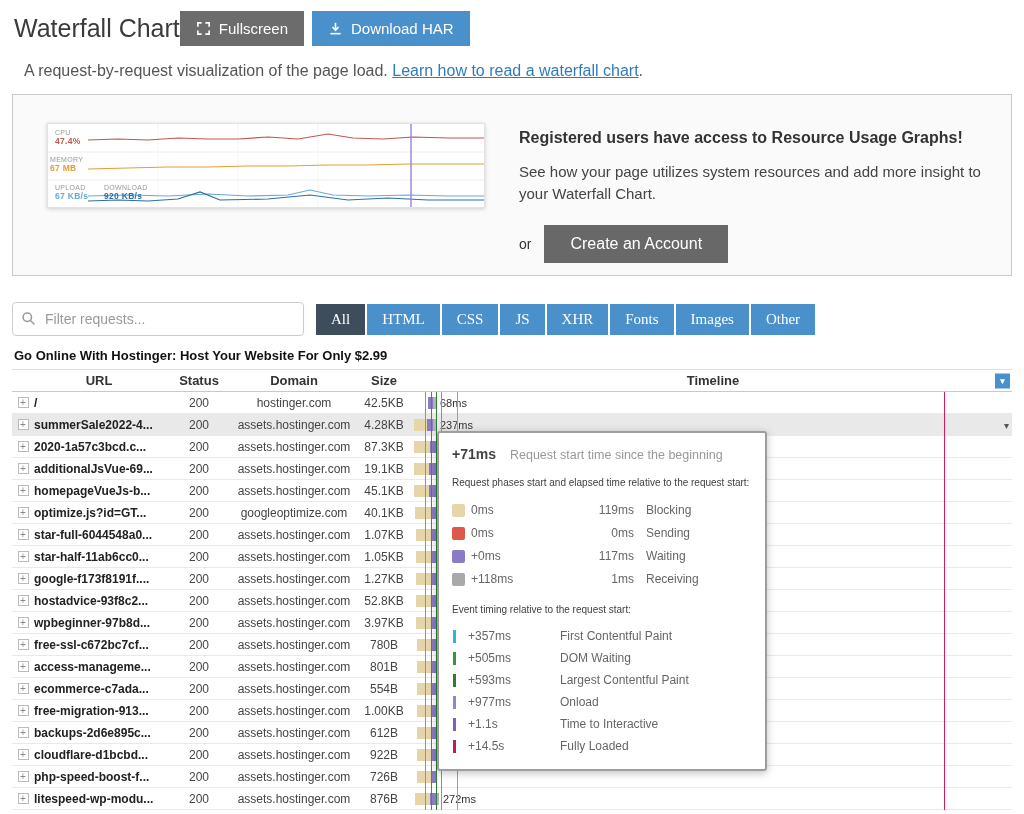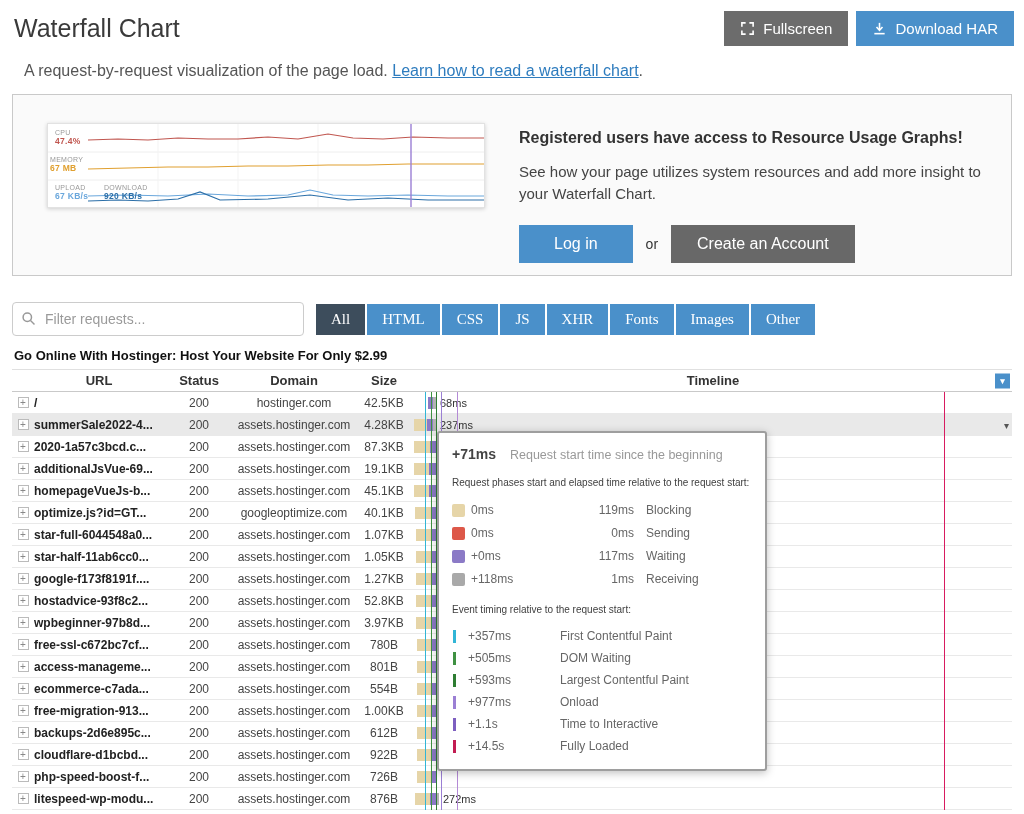--- a/index.html
+++ b/index.html
@@ -1,20 +1,20 @@
 <!DOCTYPE html>
 <html><head>
 <meta charset="utf-8">
 <style>
   * { box-sizing: border-box; margin: 0; padding: 0; }
   body { background: #fff; font-family: "Liberation Sans", sans-serif; }
   .page { position: relative; width: 1024px; height: 814px; background: #fff; overflow: hidden; }
 
   
-  .topbar { display: flex; justify-content: space-between; align-items: center; padding: 10px 10px 0 14px; height: 46px; }
+  .topbar { display: flex; justify-content: flex-start; align-items: center; padding: 10px 10px 0 14px; height: 46px; }
   .page-title { font-size: 25px; color: #3a3a3a; font-weight: 400; }
   .topbar-buttons { display: flex; gap: 8px; }
   .btn { display: inline-flex; align-items: center; gap: 8px; border: none; color: #fff; font-size: 15px; font-family: "Liberation Sans", sans-serif; padding: 9px 16px; cursor: pointer; }
   .btn-fullscreen { background: #6c6c6c; }
   .btn-download { background: #4a90ca; }
   .btn svg { display: block; }
 
   
   .subtitle { margin: 16px 24px 0; font-size: 16px; color: #555; }
   .subtitle a { color: #2e7cbe; text-decoration: underline; cursor: pointer; }
@@ -136,21 +136,20 @@
       </svg>
       <div class="mg-label" style="left:7px; top:4px;"><span>CPU</span><span class="mg-value" style="color:#c0564f;">47.4%</span></div>
       <div class="mg-label" style="left:2px; top:31px;"><span>MEMORY</span><span class="mg-value" style="color:#e0a030;">67 MB</span></div>
       <div class="mg-label" style="left:7px; top:59px;"><span>UPLOAD</span><span class="mg-value" style="color:#6aa7dc;">67 KB/s</span></div>
       <div class="mg-label" style="left:56px; top:59px;"><span>DOWNLOAD</span><span class="mg-value" style="color:#2c6fa8;">920 KB/s</span></div>
     </div>
     <div class="promo-right">
       <div class="promo-heading">Registered users have access to Resource Usage Graphs!</div>
       <div class="promo-body">See how your page utilizes system resources and add more insight to your Waterfall Chart.</div>
       <div class="promo-actions">
-        <button class="btn btn-login">Log in</button>
         <span class="or-label">or</span>
         <button class="btn btn-create">Create an Account</button>
       </div>
     </div>
   </div>
 
   <div class="filterbar">
     <div class="search-wrap">
       <span class="search-icon">
         <svg width="16" height="16" viewBox="0 0 16 16" fill="none" stroke="#999" stroke-width="1.5">

